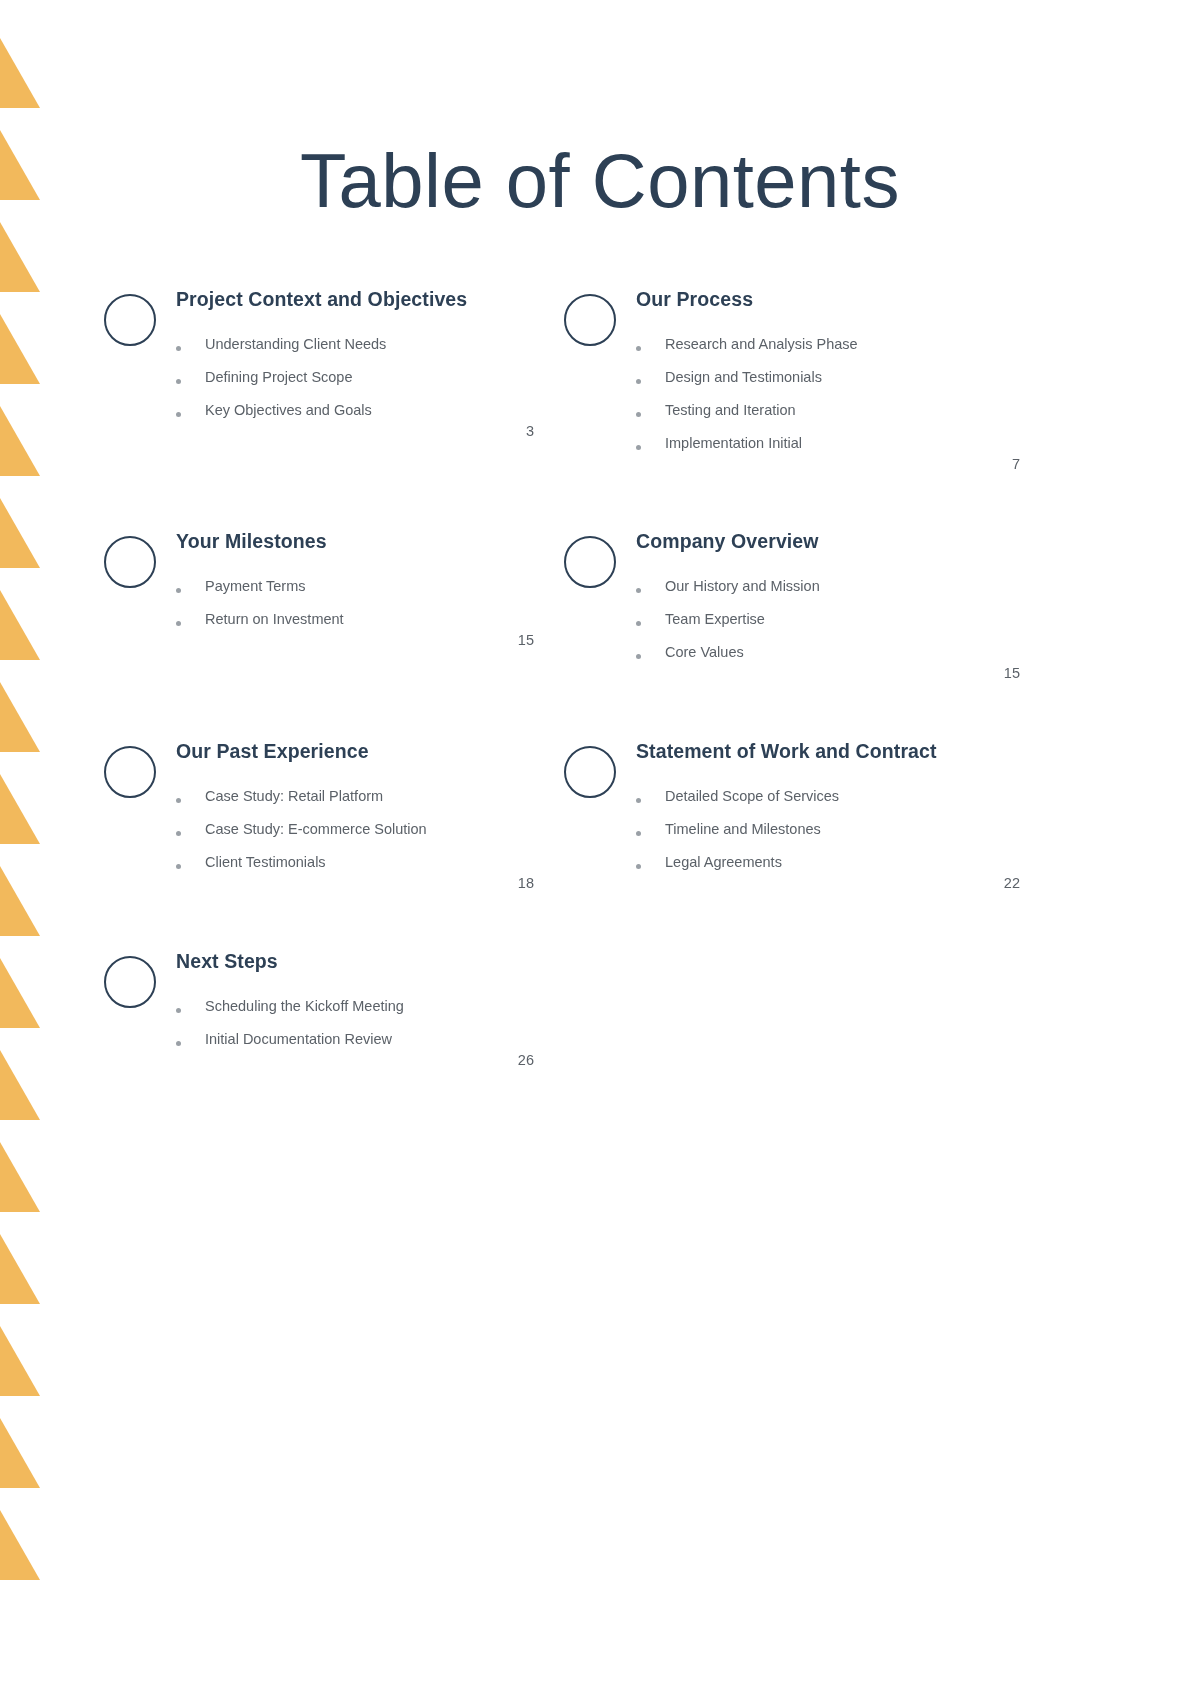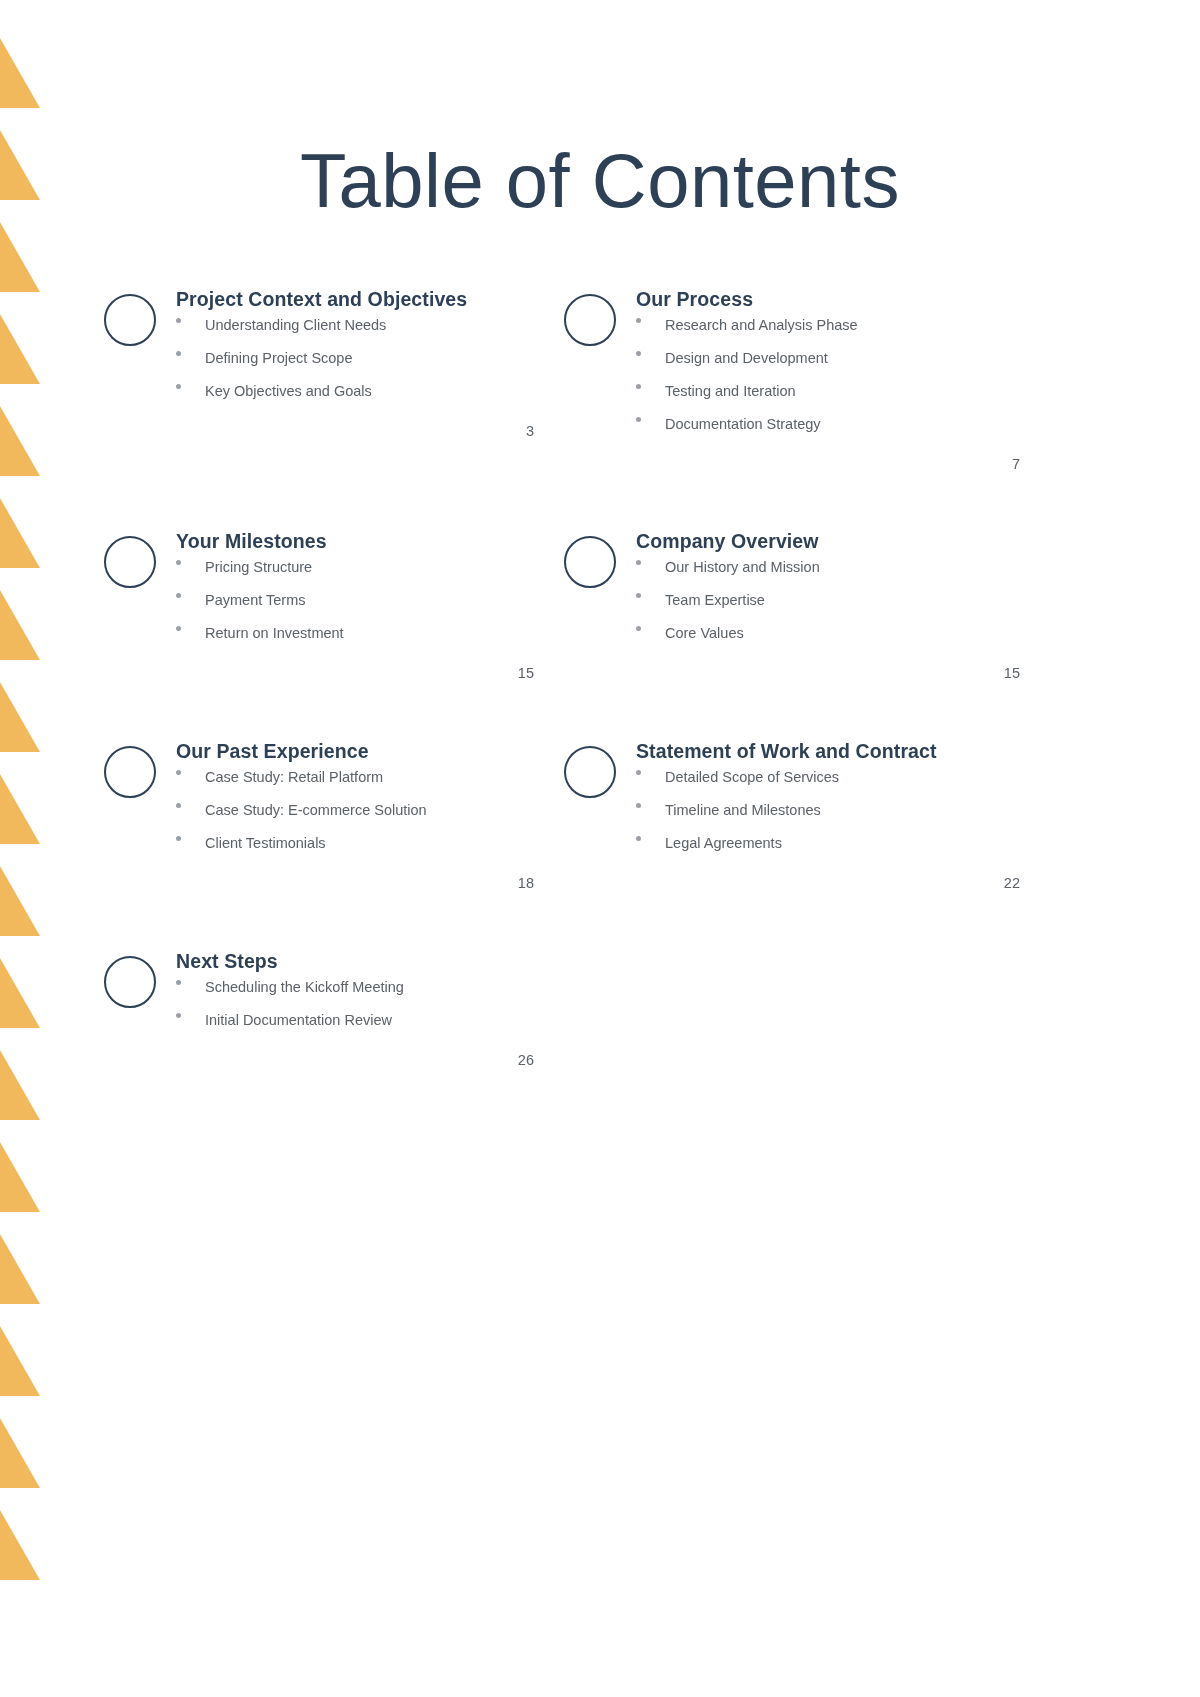--- a/index.html
+++ b/index.html
@@ -104,21 +104,21 @@
     white-space: nowrap;
   }
 
   .subitem-list {
     list-style: none;
     margin: 0;
     padding: 0;
   }
   .subitem {
     display: flex;
-    align-items: flex-start;
+    align-items: flex-end;
     height: 33px;
   }
   .subitem-bullet {
     flex: 0 0 auto;
     width: 5px;
     height: 5px;
     border-radius: 50%;
     background: #9aa0a6;
     margin-right: 24px;
   }
@@ -197,47 +197,43 @@
             <div class="entry-marker"></div>
             <div class="entry-body">
               <div class="entry-heading">Our Process</div>
               <ul class="subitem-list">
                 <li class="subitem">
                   <span class="subitem-bullet"></span>
                   <span class="subitem-label">Research and Analysis Phase</span>
                 </li>
                 <li class="subitem">
                   <span class="subitem-bullet"></span>
-                  <span class="subitem-label">Design and Development</span>
+                  <span class="subitem-label">Design and Testimonials</span>
                 </li>
                 <li class="subitem">
                   <span class="subitem-bullet"></span>
                   <span class="subitem-label">Testing and Iteration</span>
                 </li>
                 <li class="subitem">
                   <span class="subitem-bullet"></span>
-                  <span class="subitem-label">Documentation Strategy</span>
+                  <span class="subitem-label">Implementation Initial</span>
                 </li>
               </ul>
             </div>
           </div>
           <div class="page-number right-col">7</div>
         </div>
       </div>
       <div class="toc-row" style="height: 210px;">
         <div class="toc-col">
           <div class="entry">
             <div class="entry-marker"></div>
             <div class="entry-body">
               <div class="entry-heading">Your Milestones</div>
               <ul class="subitem-list">
-                <li class="subitem">
-                  <span class="subitem-bullet"></span>
-                  <span class="subitem-label">Pricing Structure</span>
-                </li>
                 <li class="subitem">
                   <span class="subitem-bullet"></span>
                   <span class="subitem-label">Payment Terms</span>
                 </li>
                 <li class="subitem">
                   <span class="subitem-bullet"></span>
                   <span class="subitem-label">Return on Investment</span>
                 </li>
               </ul>
             </div>

